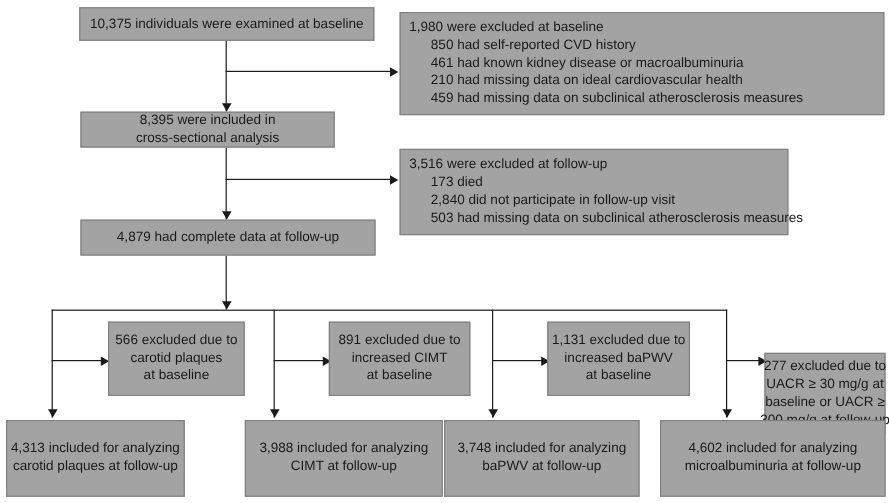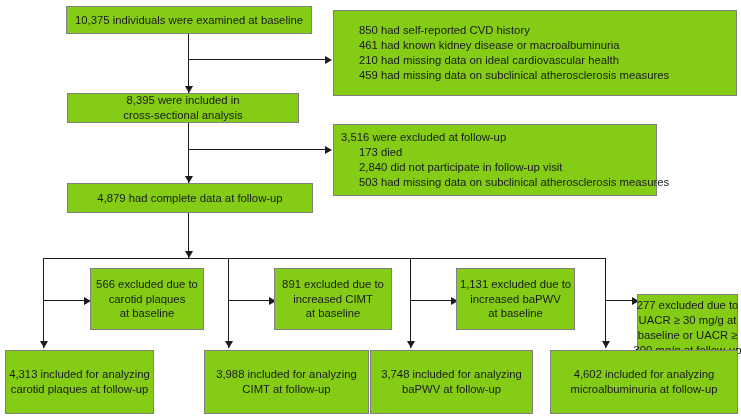--- a/index.html
+++ b/index.html
@@ -14,21 +14,21 @@
     height: 419px;
     background: #ffffff;
     font-family: "Liberation Sans", sans-serif;
     color: #1a1a1a;
     overflow: hidden;
   }
   .box {
     position: absolute;
     box-sizing: border-box;
     border: 1.2px solid #808080;
-    background: #84cc16;
+    background: #a3a3a3;
     display: flex;
     flex-direction: column;
     justify-content: center;
     font-size: 11.3px;
     line-height: 1.32;
     z-index: 3;
   }
   .box.center {
     align-items: center;
     text-align: center;
@@ -118,27 +118,28 @@
   <div class="vline" style="left:605px; top:258px; height:90px;"></div>
   <div class="arrow-down" style="left:601.5px; top:341px;"></div>
   <div class="hline" style="left:605px; top:300px; width:30px;"></div>
   <div class="arrow-right" style="left:632px; top:296.5px;"></div>
 
   <div class="box center" style="left:66px; top:6px; width:246px; height:28px;">
     <span class="ln">10,375 individuals were examined at baseline</span>
   </div>
 
   <div class="box left" style="left:333px; top:10px; width:404px; height:86px;">
+    <span class="ln">1,980 were excluded at baseline</span>
     <span class="ln indent">850 had  self-reported CVD history</span>
     <span class="ln indent">461 had known kidney disease or macroalbuminuria</span>
     <span class="ln indent">210 had missing data on ideal cardiovascular health</span>
     <span class="ln indent">459 had missing data on subclinical atherosclerosis measures</span>
   </div>
 
-  <div class="box center" style="left:67px; top:93px; width:232px; height:30px;">
+  <div class="box center" style="left:67px; top:93px; width:212px; height:30px;">
     <span class="ln">8,395 were included in</span>
     <span class="ln">cross-sectional analysis</span>
   </div>
 
   <div class="box left" style="left:333px; top:124px; width:324px; height:72px;">
     <span class="ln">3,516 were excluded at follow-up</span>
     <span class="ln indent">173 died</span>
     <span class="ln indent">2,840 did not participate in follow-up visit</span>
     <span class="ln indent">503 had missing data on subclinical atherosclerosis measures</span>
   </div>

